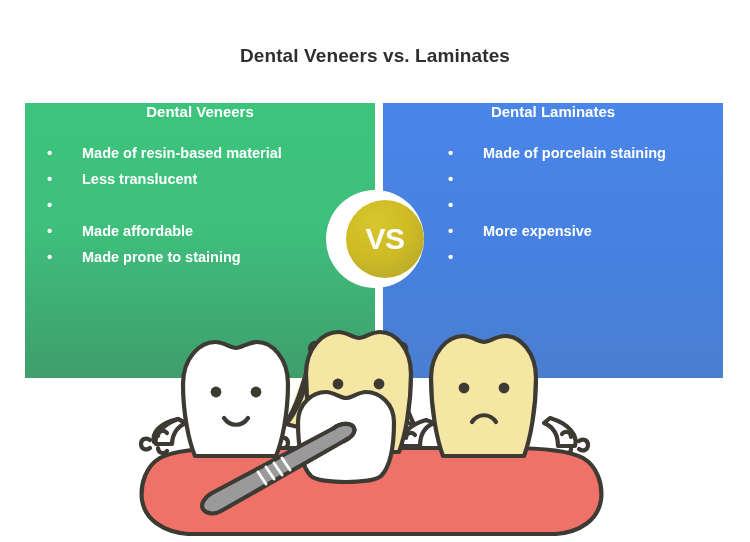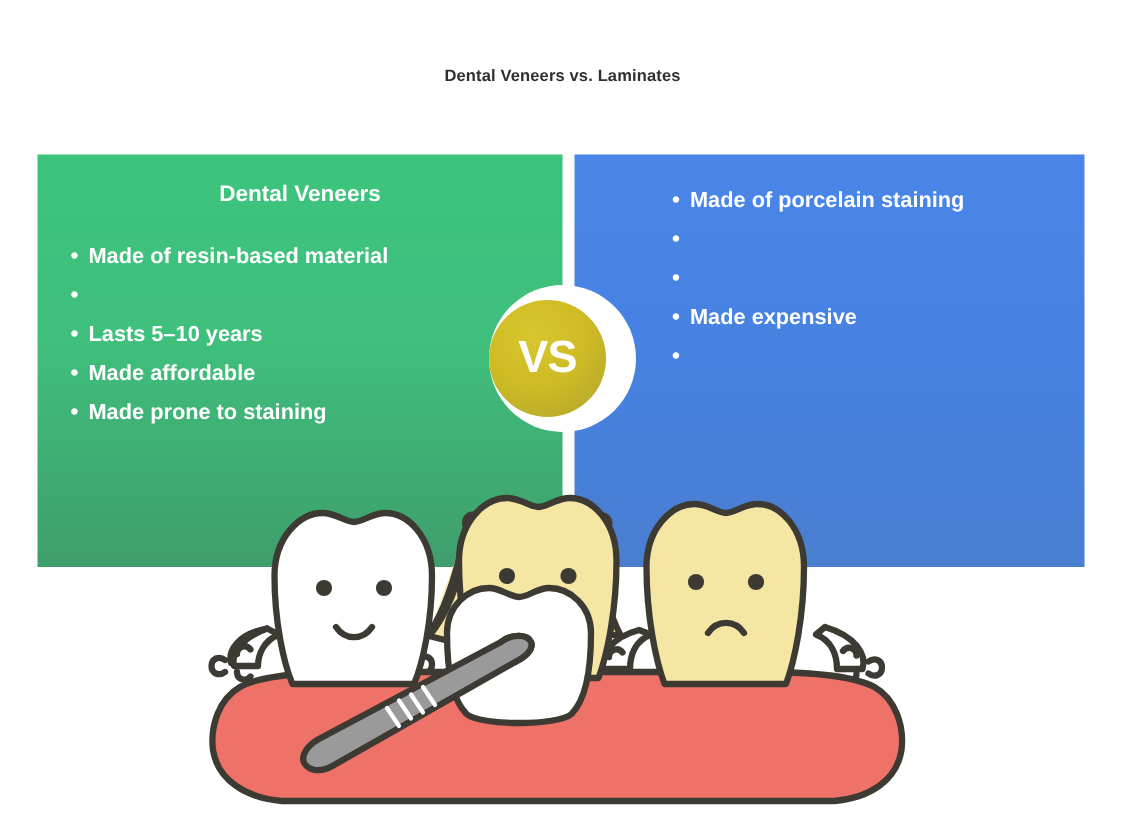--- a/index.html
+++ b/index.html
@@ -23,33 +23,32 @@
     height: 542px;
   }
 
   
   .page-title {
     position: absolute;
     top: 45px;
     left: 0;
     width: 750px;
     text-align: center;
-    font-size: 11px;
+    font-size: 19px;
     font-weight: bold;
     color: #2f2f2f;
     letter-spacing: 0.1px;
   }
 
   
   .panel {
     position: absolute;
     top: 103px;
     height: 275px;
     box-sizing: border-box;
-    padding-top: 18px;
   }
   .panel-left {
     left: 25px;
     width: 350px;
     background: linear-gradient(180deg, #3cc47c 0%, #3fbf7c 45%, #3f9e6c 100%);
   }
   .panel-right {
     left: 383px;
     width: 340px;
     background: linear-gradient(180deg, #4a86e8 0%, #4681e0 55%, #4a7fd0 100%);
@@ -79,34 +78,34 @@
   .panel-left .bullet-item { padding-left: 22px; }
   .panel-right .bullet-item { padding-left: 65px; }
 
   .bullet-dot {
     width: 12px;
     flex: 0 0 12px;
     text-align: left;
     font-size: 15px;
     line-height: 26px;
   }
-  .bullet-text { white-space: nowrap; }
+  .bullet-text { white-space: nowrap; margin-left: 23px; }
 
   
   .vs-badge {
     position: absolute;
     left: 326px;
     top: 190px;
     width: 98px;
     height: 98px;
     border-radius: 50%;
     background: #ffffff;
     display: flex;
     align-items: center;
-    justify-content: flex-start;
+    justify-content: flex-end;
     z-index: 5;
   }
   .vs-inner {
     width: 78px;
     height: 78px;
     border-radius: 50%;
     background: radial-gradient(circle at 38% 30%, #d8c630 0%, #cfbc24 45%, #b0a32e 100%);
     display: flex;
     align-items: center;
     justify-content: center;
@@ -138,51 +137,52 @@
 
   <div class="panel panel-left">
     <div class="panel-title">Dental Veneers</div>
     <ul class="bullet-list">
       <li class="bullet-item">
         <span class="bullet-dot">•</span>
         <span class="bullet-text">Made of resin-based material</span>
       </li>
       <li class="bullet-item">
         <span class="bullet-dot">•</span>
-      </li>
-      <li class="bullet-item">
-        <span class="bullet-dot">•</span>
-        <span class="bullet-text">Lasts 5–10 years</span>
+        <span class="bullet-text">Less translucent</span>
+      </li>
+      <li class="bullet-item">
+        <span class="bullet-dot">•</span>
       </li>
       <li class="bullet-item">
         <span class="bullet-dot">•</span>
         <span class="bullet-text">Made affordable</span>
       </li>
       <li class="bullet-item">
         <span class="bullet-dot">•</span>
         <span class="bullet-text">Made prone to staining</span>
       </li>
     </ul>
   </div>
 
   <div class="panel panel-right">
+    <div class="panel-title">Dental Laminates</div>
     <ul class="bullet-list">
       <li class="bullet-item">
         <span class="bullet-dot">•</span>
         <span class="bullet-text">Made of porcelain staining</span>
       </li>
       <li class="bullet-item">
         <span class="bullet-dot">•</span>
       </li>
       <li class="bullet-item">
         <span class="bullet-dot">•</span>
       </li>
       <li class="bullet-item">
         <span class="bullet-dot">•</span>
-        <span class="bullet-text">Made expensive</span>
+        <span class="bullet-text">More expensive</span>
       </li>
       <li class="bullet-item">
         <span class="bullet-dot">•</span>
       </li>
     </ul>
   </div>
 
   <div class="vs-badge">
     <div class="vs-inner">
       <span class="vs-text">VS</span>

